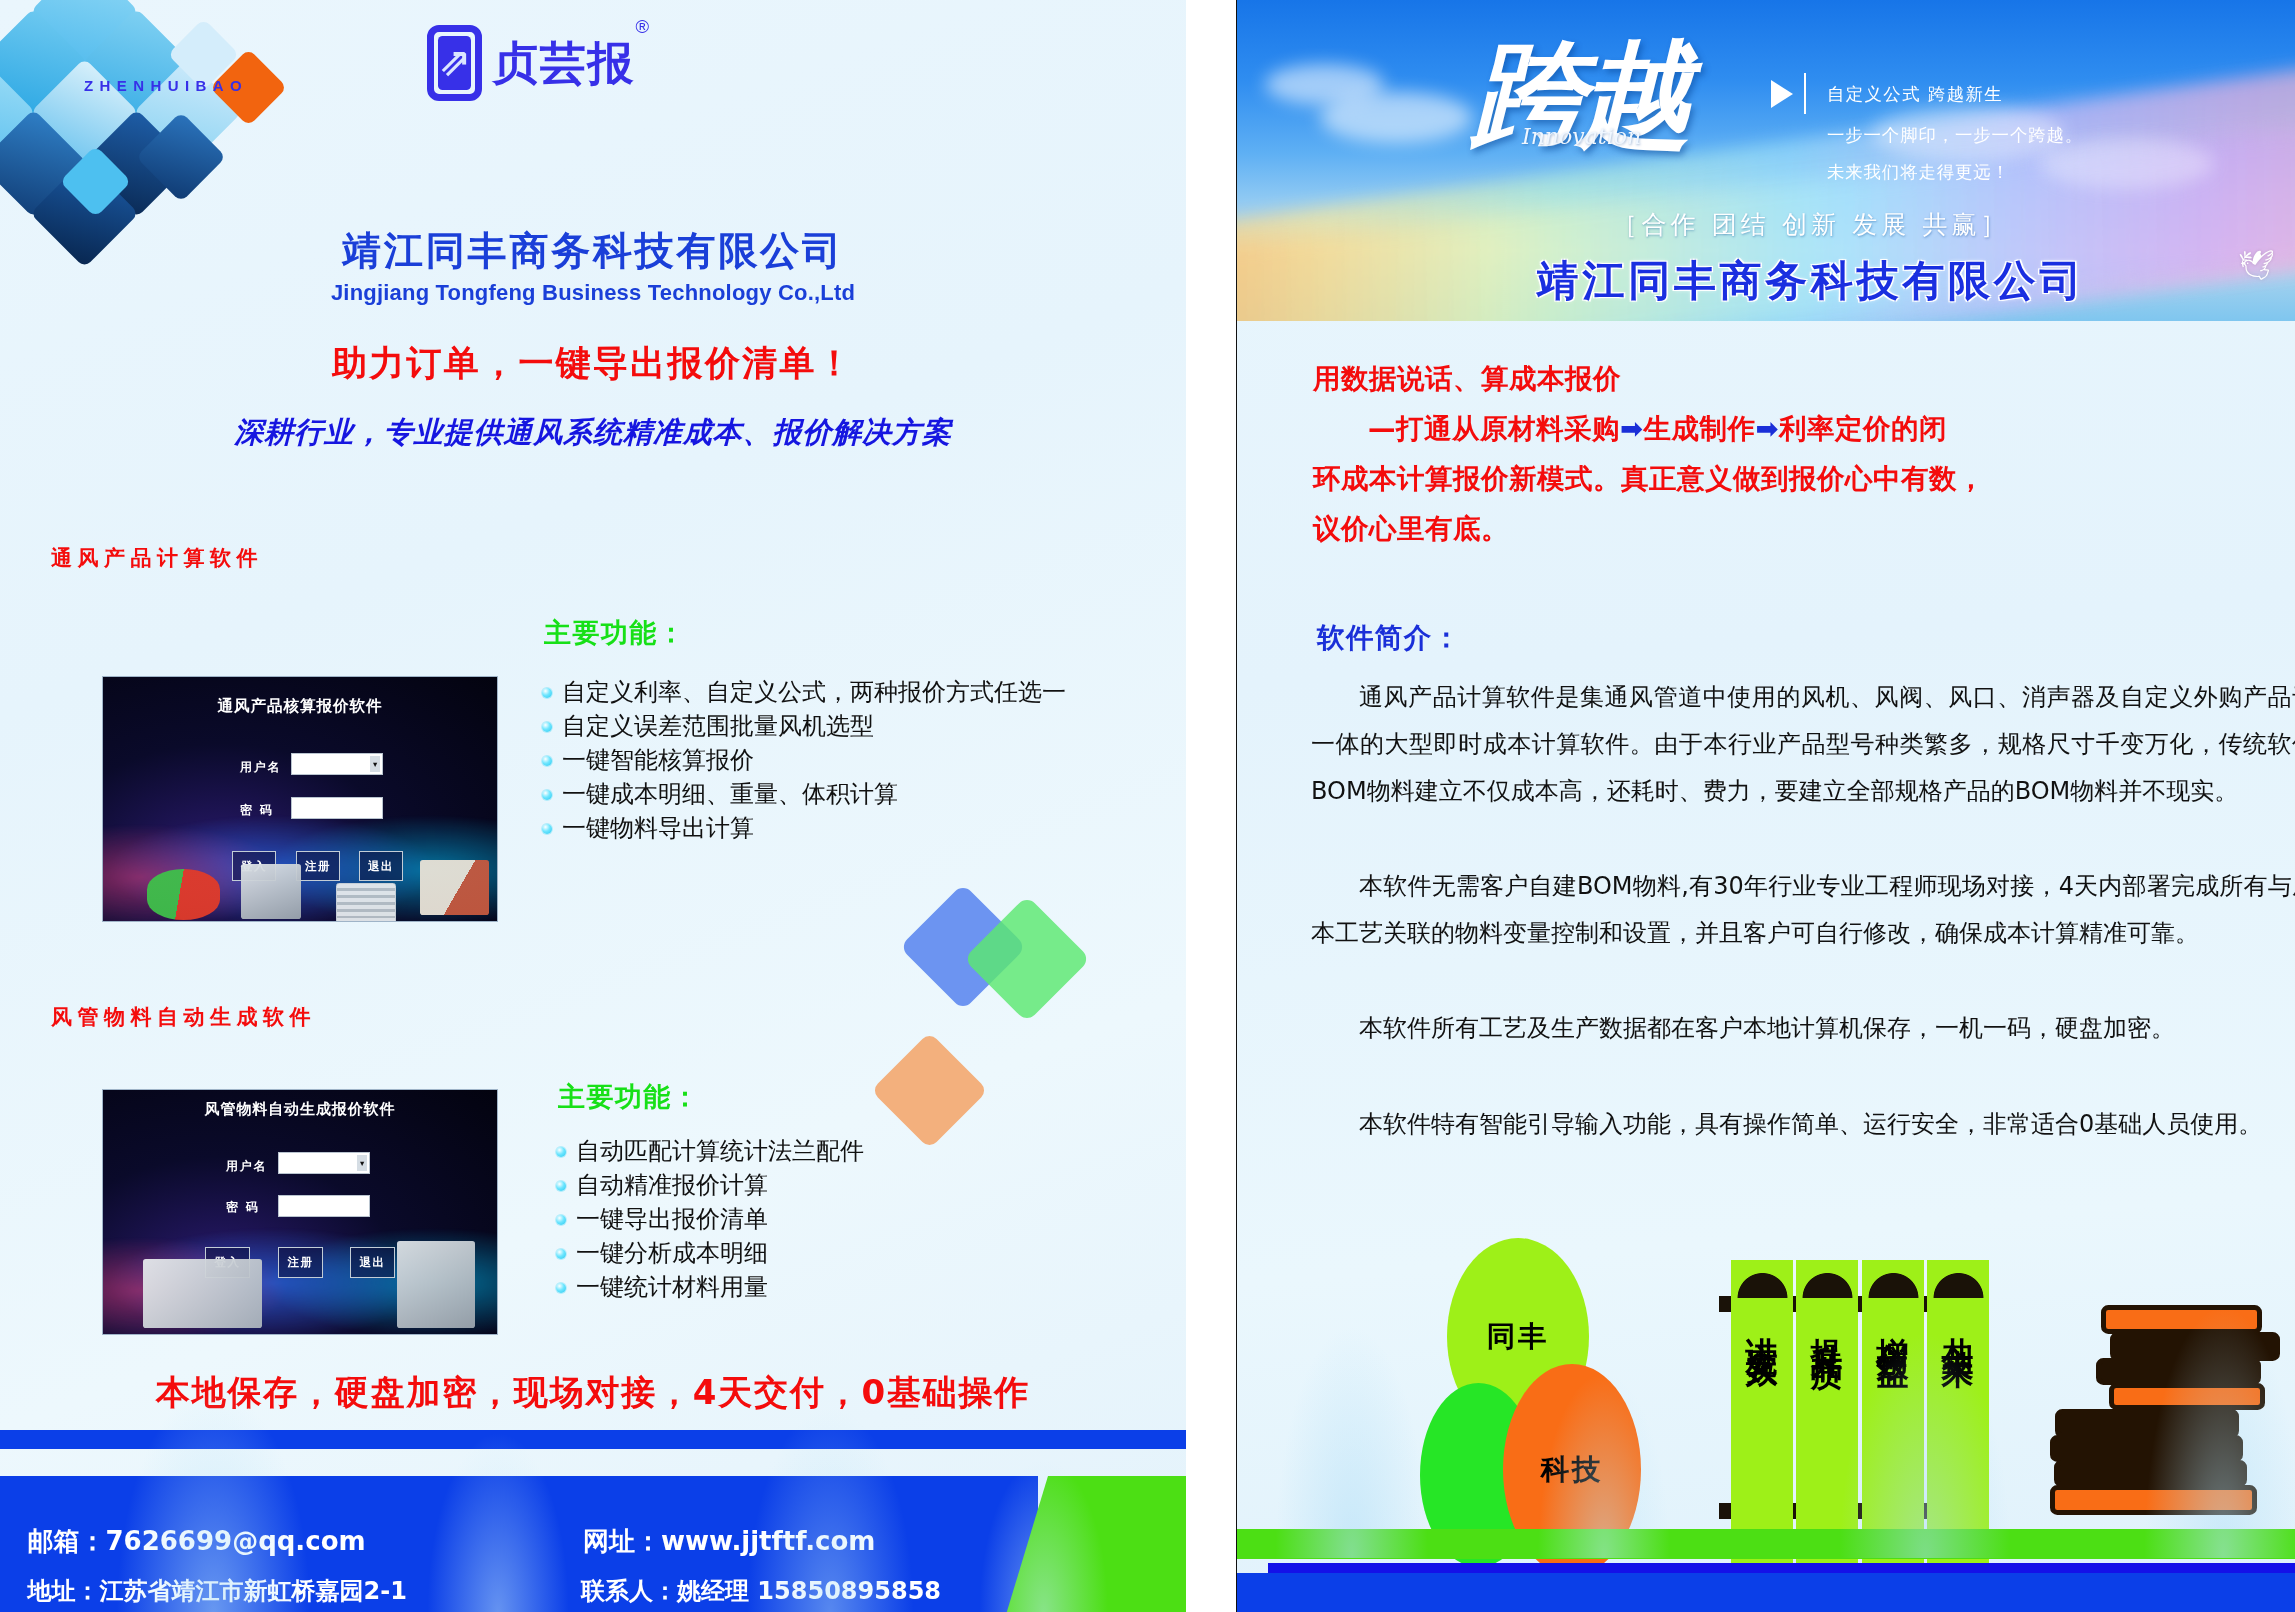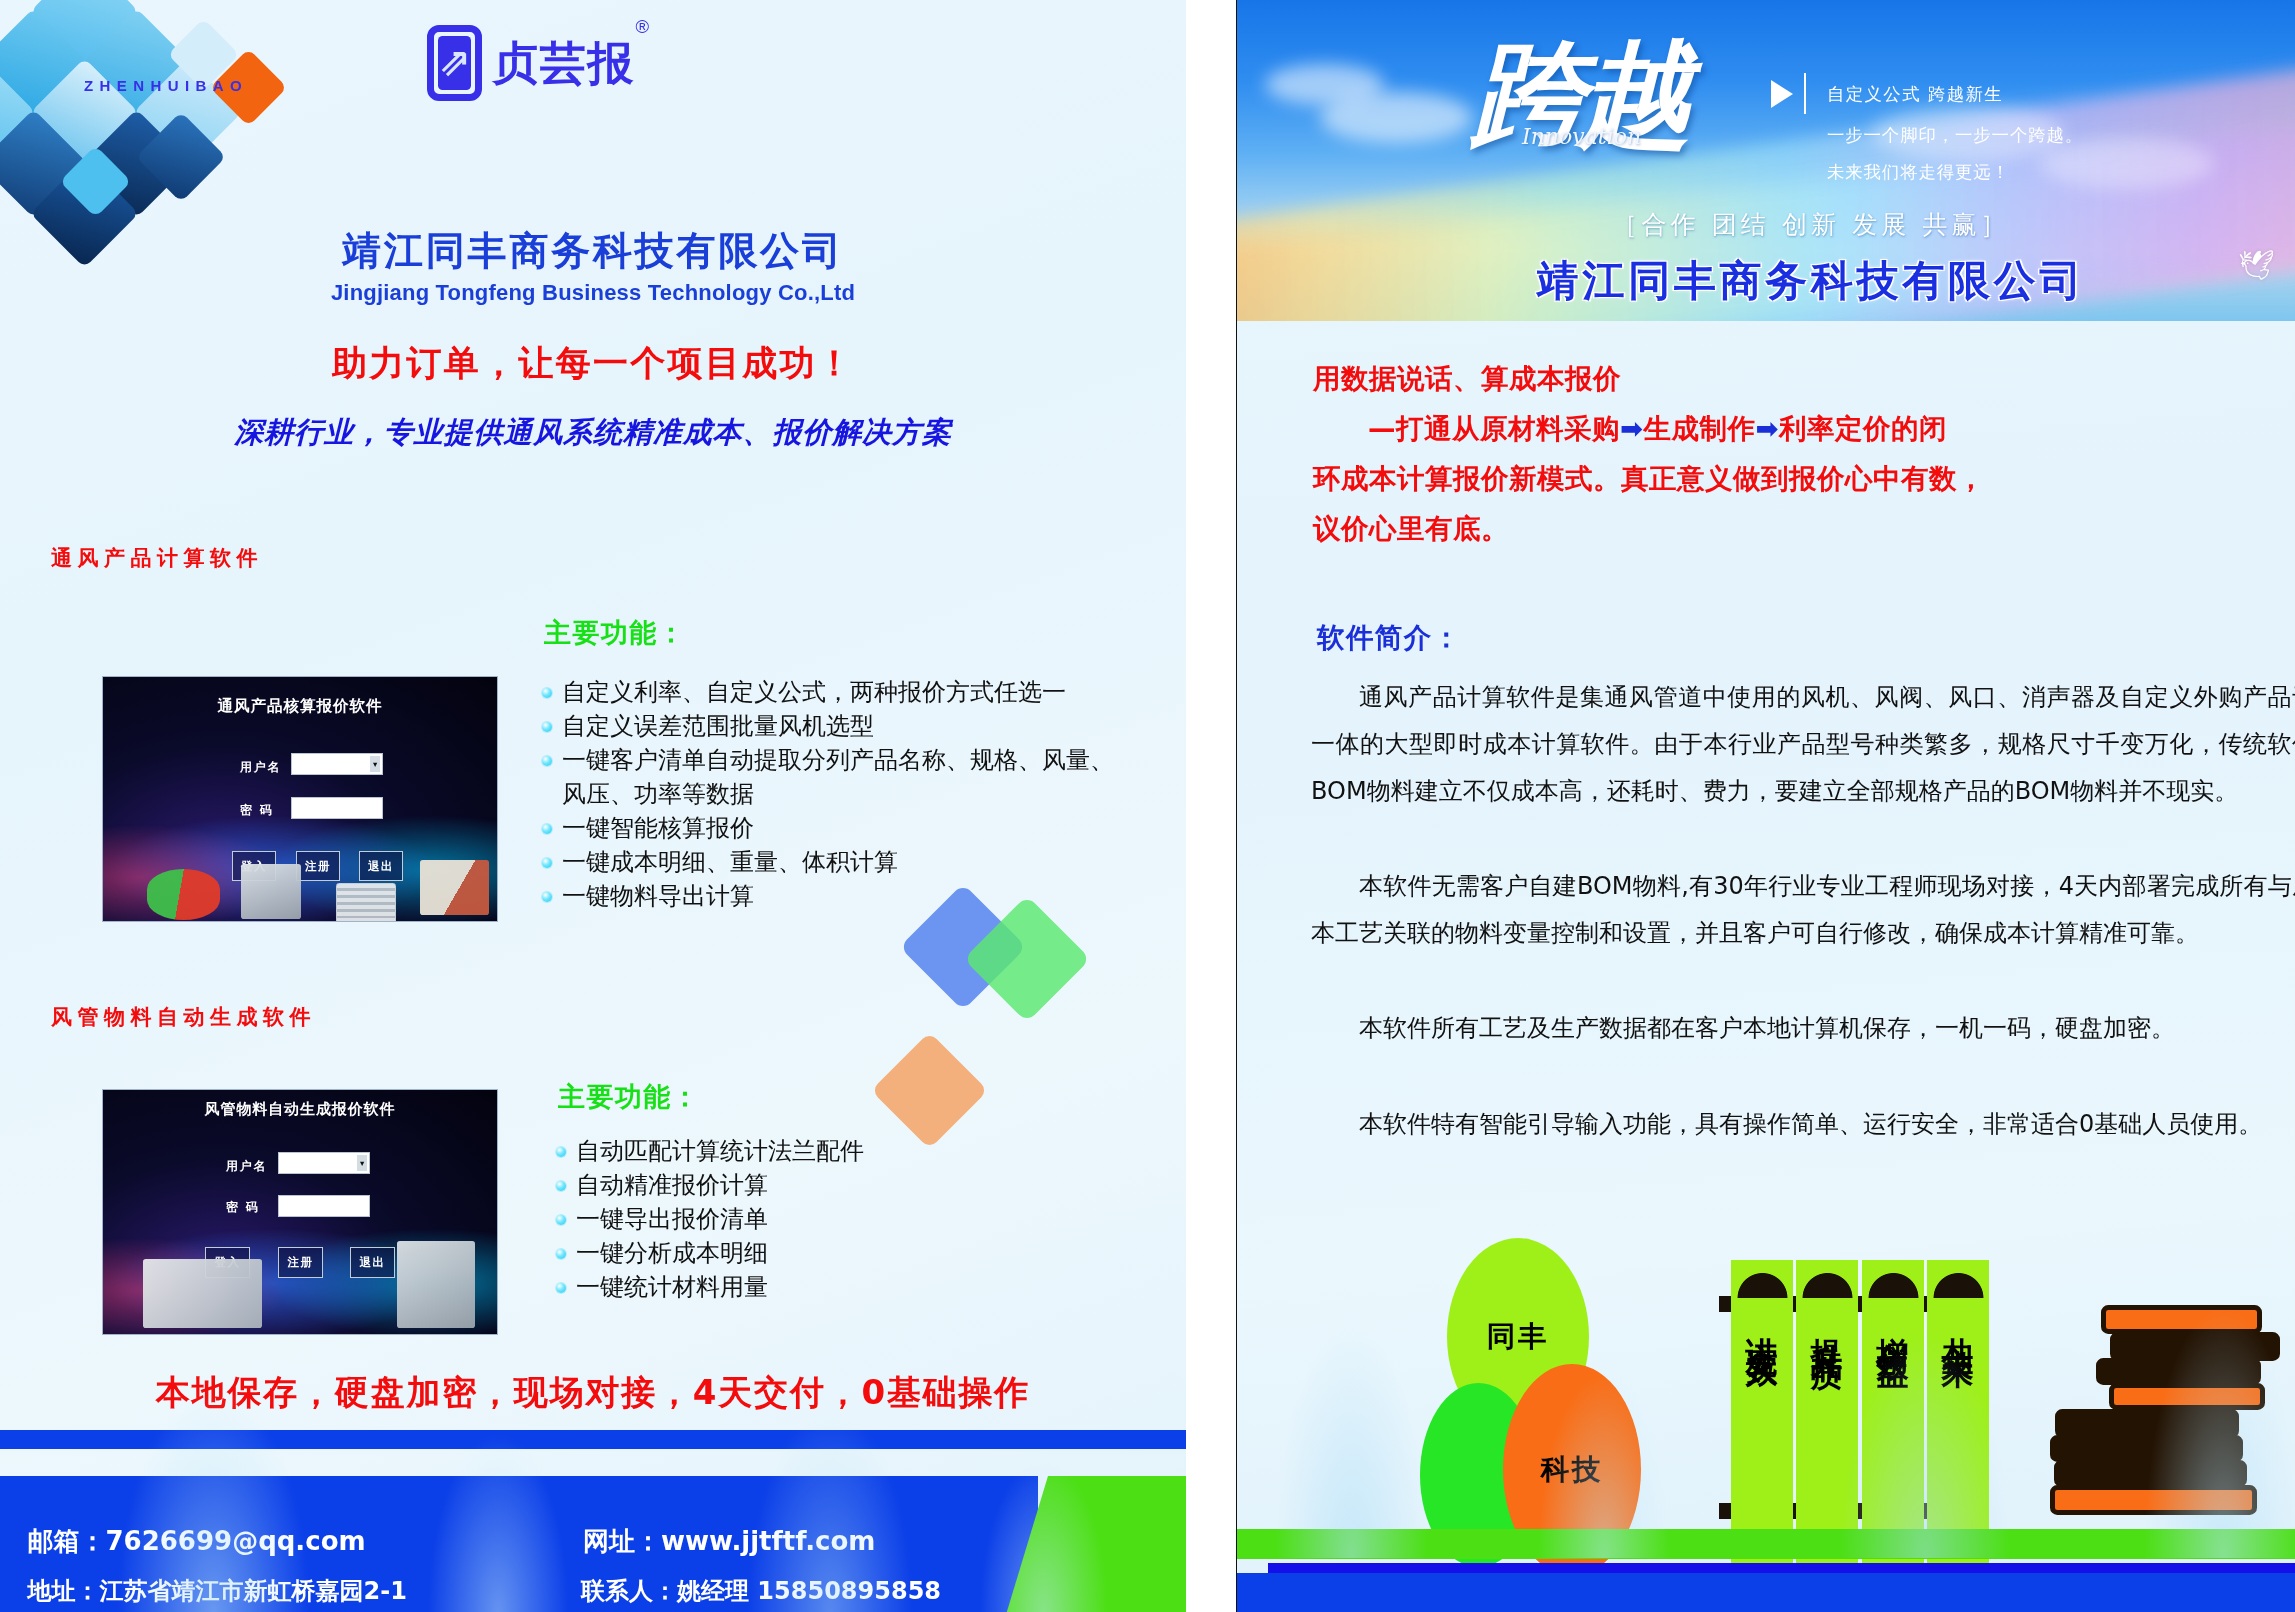--- a/index.html
+++ b/index.html
@@ -239,21 +239,21 @@
           <div class="arr">⇗</div>
       </div>
       <div>
         <span class="logo-cn">贞芸报</span><span class="logo-reg">®</span>
       </div>
     </div>
     <div class="logo-en">ZHENHUIBAO</div>
 
     <div class="co-cn">靖江同丰商务科技有限公司</div>
     <div class="co-en">Jingjiang Tongfeng Business Technology Co.,Ltd</div>
-    <div class="slogan1">助力订单，让每一个项目成功！</div>
+    <div class="slogan1">助力订单，一键导出报价清单！</div>
     <div class="slogan2">深耕行业，专业提供通风系统精准成本、报价解决方案</div>
 
     <div class="sec-title t1">通风产品计算软件</div>
 
     <div class="shot s1">
       <div class="wave"></div>
       <div class="sw-title">通风产品核算报价软件</div>
       <div class="fld" style="left:137px;top:82px;">用户名</div>
       <div class="inp" style="left:188px;top:76px;width:92px;height:22px;">
           <div class="caret">▼</div>
@@ -266,21 +266,20 @@
       <div class="prod" style="left:44px;top:192px;width:73px;height:51px;background:linear-gradient(100deg,#3fbf4a 0 45%, #e03b2a 45% 100%);border-radius:50%/40%;"></div>
       <div class="prod" style="left:138px;top:187px;width:60px;height:55px;background:linear-gradient(160deg,#dfe4e8,#9aa4ad);"></div>
       <div class="prod" style="left:233px;top:206px;width:60px;height:41px;background:repeating-linear-gradient(180deg,#e8ecef 0 4.1px,#b9c2c9 4.1px 6.9px);border:1.4px solid #cfd6dc;"></div>
       <div class="prod" style="left:317px;top:183px;width:69px;height:55px;background:linear-gradient(120deg,#e9e2d6 0 55%, #c6593f 55% 100%);"></div>
     </div>
 
     <div class="feat-head f1">主要功能：</div>
     <ul class="feat-list l1">
       <li>自定义利率、自定义公式，两种报价方式任选一</li>
       <li>自定义误差范围批量风机选型</li>
-      <li>一键客户清单自动提取分列产品名称、规格、风量、风压、功率等数据</li>
       <li>一键智能核算报价</li>
       <li>一键成本明细、重量、体积计算</li>
       <li>一键物料导出计算</li>
     </ul>
 
     <div class="deco-blue"></div>
     <div class="deco-green"></div>
     <div class="deco-orange"></div>
 
     <div class="sec-title t2">风管物料自动生成软件</div>

